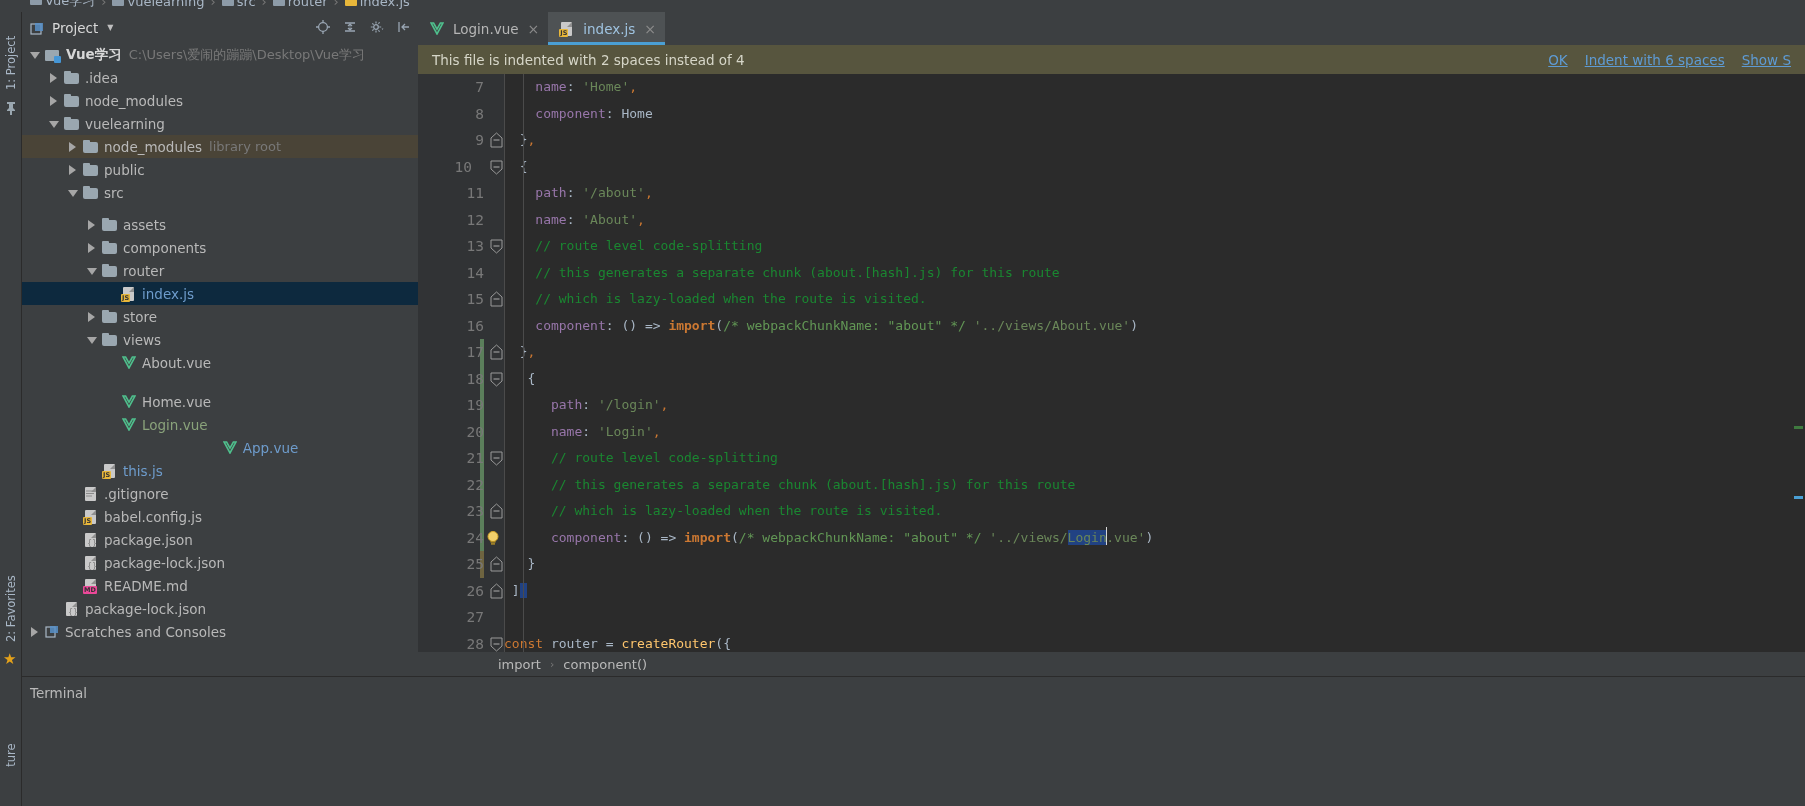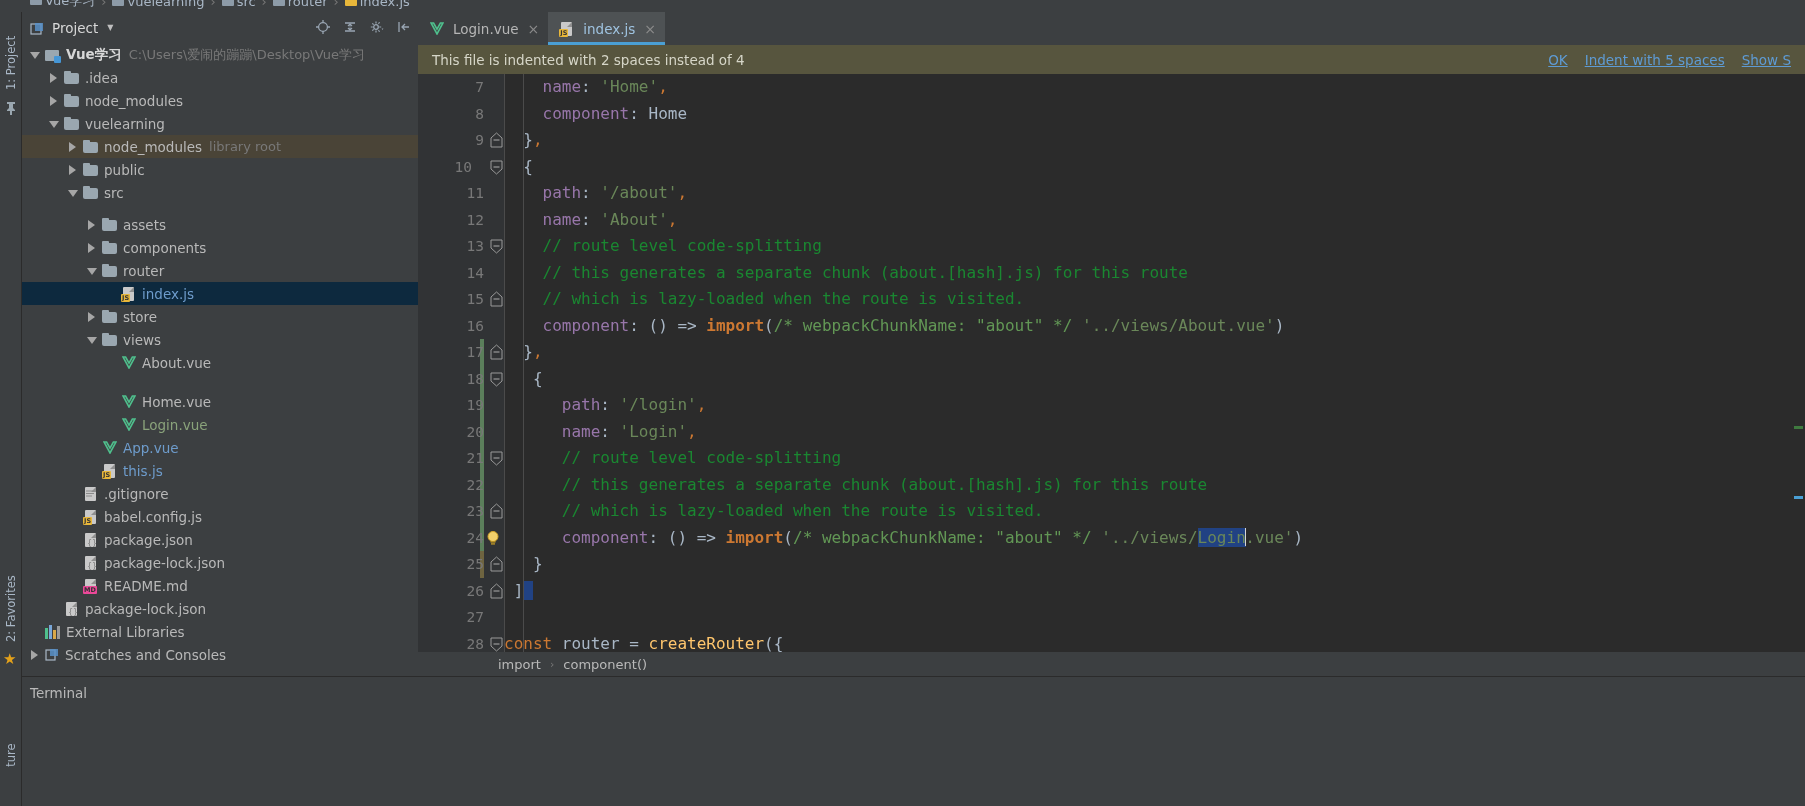--- a/index.html
+++ b/index.html
@@ -166,21 +166,21 @@
   }
   .fold {
     position:absolute; left:72px; width:13px; height:26.5px;
   }
   .bulb {
     position:absolute; left:66px; width:18px; height:18px;
   }
   .codearea {
     position:absolute; left:86px; top:0; right:0; height:602px;
     font-family:"DejaVu Sans Mono","Liberation Mono",monospace;
-    font-size:16px; line-height:26.5px; color:#a9b7c6; white-space:pre;
+    font-size:13px; line-height:26.5px; color:#a9b7c6; white-space:pre;
   }
   .cline { height:26.5px; padding-left:0px; }
   .indentguide {
     position:absolute; left:0; width:1px; background:#4b4b4b;
   }
   .kw   { color:#cc7832; }
   .kw2  { color:#cc7832; font-weight:bold; }
   .prop { color:#9876aa; }
   .str  { color:#6a8759; }
   .cmt  { color:#629755; }
@@ -388,21 +388,21 @@
         </div>
         <div class="row" style="padding-left: 84px;">
           <span class="arrow none"></span>
           <span class="ico vue">
             <svg width="14" height="13" viewBox="0 0 14 13">
               <path d="M1 1h2.6L7 7.2 10.4 1H13L7 12z" fill="none" stroke="#4fc08d" stroke-width="1.6"></path>
             </svg>
           </span>
           <span class="nm greenish">Login.vue</span>
         </div>
-        <div class="row" style="padding-left: 65px;">
+        <div class="row" style="padding-left: 65px; justify-content: center;">
           <span class="arrow none"></span>
           <span class="ico vue">
             <svg width="14" height="13" viewBox="0 0 14 13">
               <path d="M1 1h2.6L7 7.2 10.4 1H13L7 12z" fill="none" stroke="#4fc08d" stroke-width="1.6"></path>
             </svg>
           </span>
           <span class="nm blue">App.vue</span>
         </div>
         <div class="row" style="padding-left: 65px;">
           <span class="arrow none"></span>
@@ -461,30 +461,20 @@
           <span class="nm ">README.md</span>
         </div>
         <div class="row" style="padding-left: 27px;">
           <span class="arrow none"></span>
           <span class="ico file json">
             <span class="pg"></span>
             <span class="fold"></span>
             <span class="jtxt">{}</span>
           </span>
           <span class="nm ">package-lock.json</span>
-        </div>
-        <div class="row" style="padding-left: 8px;">
-          <span class="arrow none"></span>
-          <span class="libico">
-            <span style="height:11px;background:#4fc08d"></span>
-            <span style="height:14px;background:#7aa7d8"></span>
-            <span style="height:9px;background:#d8a84a"></span>
-            <span style="height:13px;background:#9a9a9a"></span>
-          </span>
-          <span class="nm ">External Libraries</span>
         </div>
         <div class="row" style="padding-left: 8px;">
           <span class="arrow closed">
             <i></i>
           </span>
           <span class="scratchico"><svg width="15" height="14" viewBox="0 0 15 14">
               <rect x="1" y="2" width="9" height="10" fill="none" stroke="#a9b7c6" stroke-width="1.2"></rect>
               <rect x="5" y="1" width="8" height="7" fill="#5891c8" opacity="0.85"></rect>
             </svg></span>
           <span class="nm ">Scratches and Consoles</span>
@@ -512,21 +502,21 @@
           </span>
           <span class="tname js">index.js</span>
           <span class="tclose">×</span>
         </div>
       </div>
 
     <div class="notif">
       <span>This file is indented with 2 spaces instead of 4</span>
       <span class="links" id="notif-links">
           <a>OK</a>
-          <a>Indent with 5 spaces</a>
+          <a>Indent with 6 spaces</a>
           <a>Show S</a>
         </span>
     </div>
 
     <div class="codewrap">
       <div class="gutter" id="gutter">
           <div class="changebar" style="left: 62px; top: 265px; height: 212px;"></div>
           <div class="changebar tan" style="left: 62px; top: 477px; height: 26.5px;"></div>
           <div class="lnum" style="top: 0px; right: 20px;">7</div>
           <div class="lnum" style="top: 26.5px; right: 20px;">8</div>

